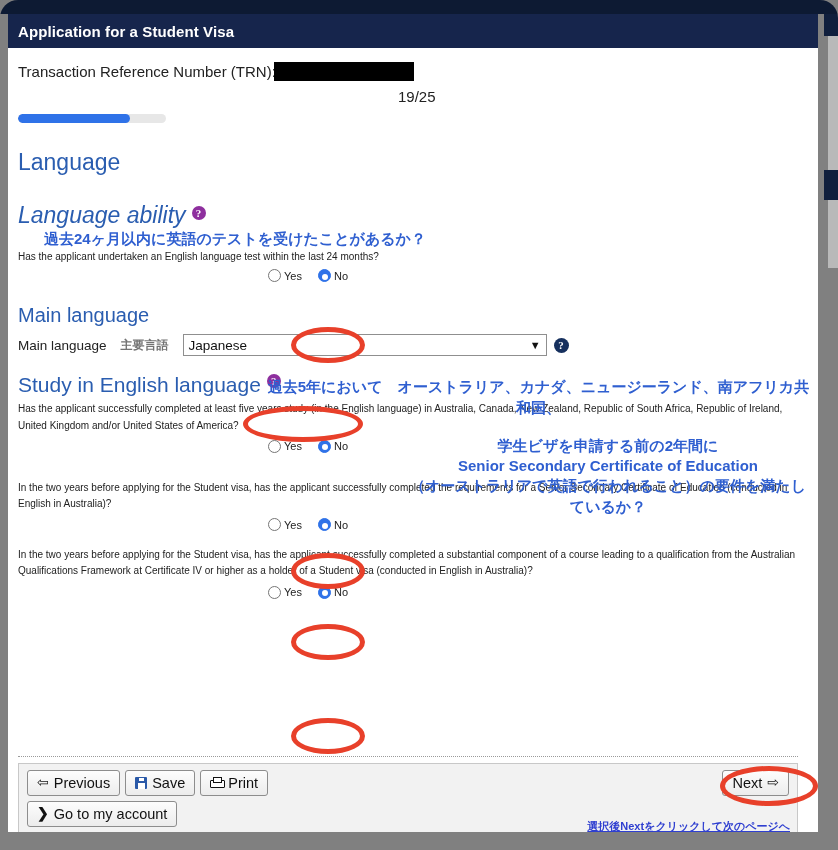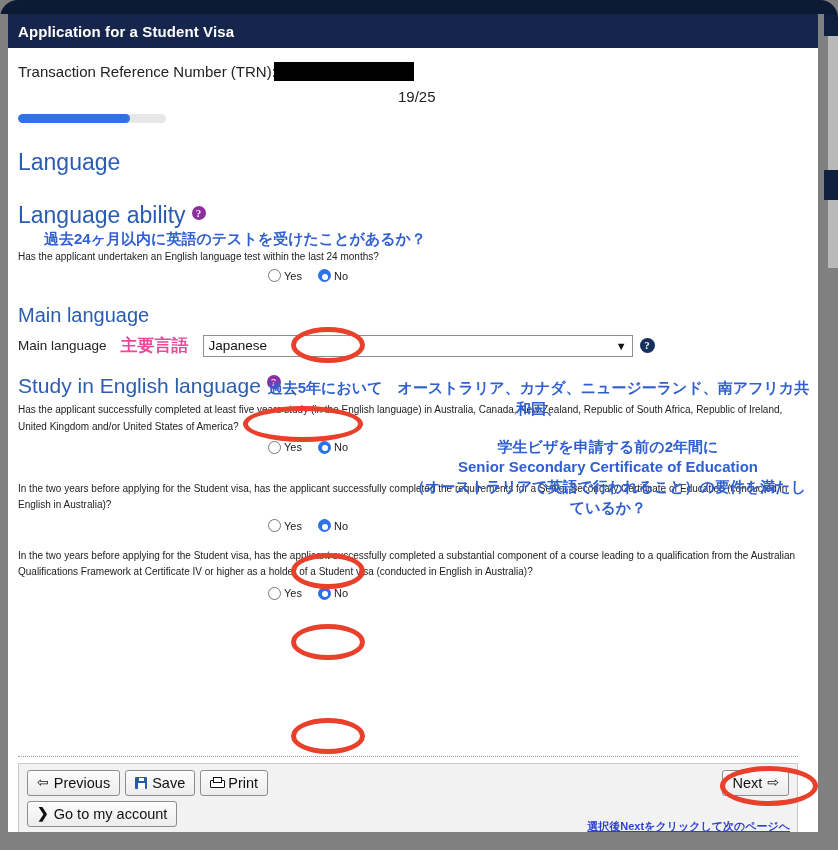--- a/index.html
+++ b/index.html
@@ -224,25 +224,25 @@
   }
 
   
   .select-row {
     display: flex; align-items: center;
     margin-top: 4px;
     font-size: 13.5px;
   }
   .select-label { color: #222; font-size: 13.5px; }
   .sel-jp {
-    color: #ec4899; font-weight: bold; font-size: 17px;
+    color: #737373; font-weight: bold; font-size: 12px;
     margin-left: 14px; margin-right: 14px;
   }
   .select-box {
-    width: 430px; height: 22px;
+    width: 364px; height: 22px;
     border: 1px solid #8f8f8f;
     background: #fff;
     display: flex; align-items: center;
     justify-content: space-between;
     padding: 0 5px;
     font-size: 13.5px;
     color: #111;
   }
   .caret { font-size: 11px; color: #111; }
 
@@ -349,21 +349,21 @@
       <div class="progress-wrap">
         <div class="progress-fill" id="progress-fill" style="width: 76%;"></div>
       </div>
 
       
       <h2 class="sect">Language</h2>
 
 
       
       <div style="margin-top:20px;">
-        <h2 class="sect" style="margin:0;">Language ability</h2><span class="help-purple">?</span>
+        <h2 class="sect" style="margin:0;font-style:italic;">Language ability</h2><span class="help-purple">?</span>
       </div>
 
       <div class="jp jp-ind">過去24ヶ月以内に英語のテストを受けたことがあるか？</div>
       <p class="q">Has the applicant undertaken an English language test within the last 24 months?</p>
 
       <div class="radio-row">
         <span class="radio"></span>
         <span class="rlabel">Yes</span>
         <span class="radio on"></span>
         <span class="rlabel">No</span>

